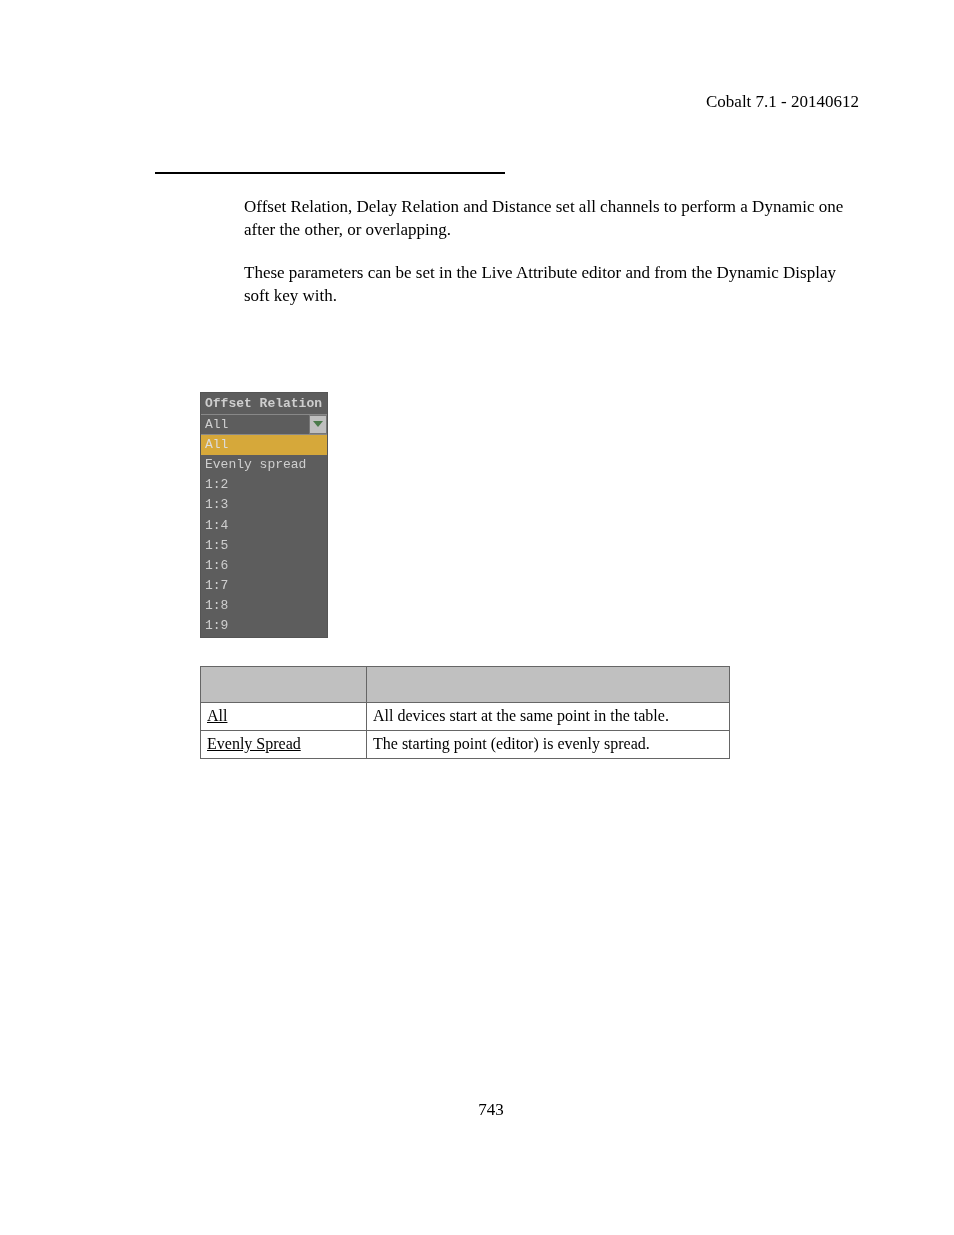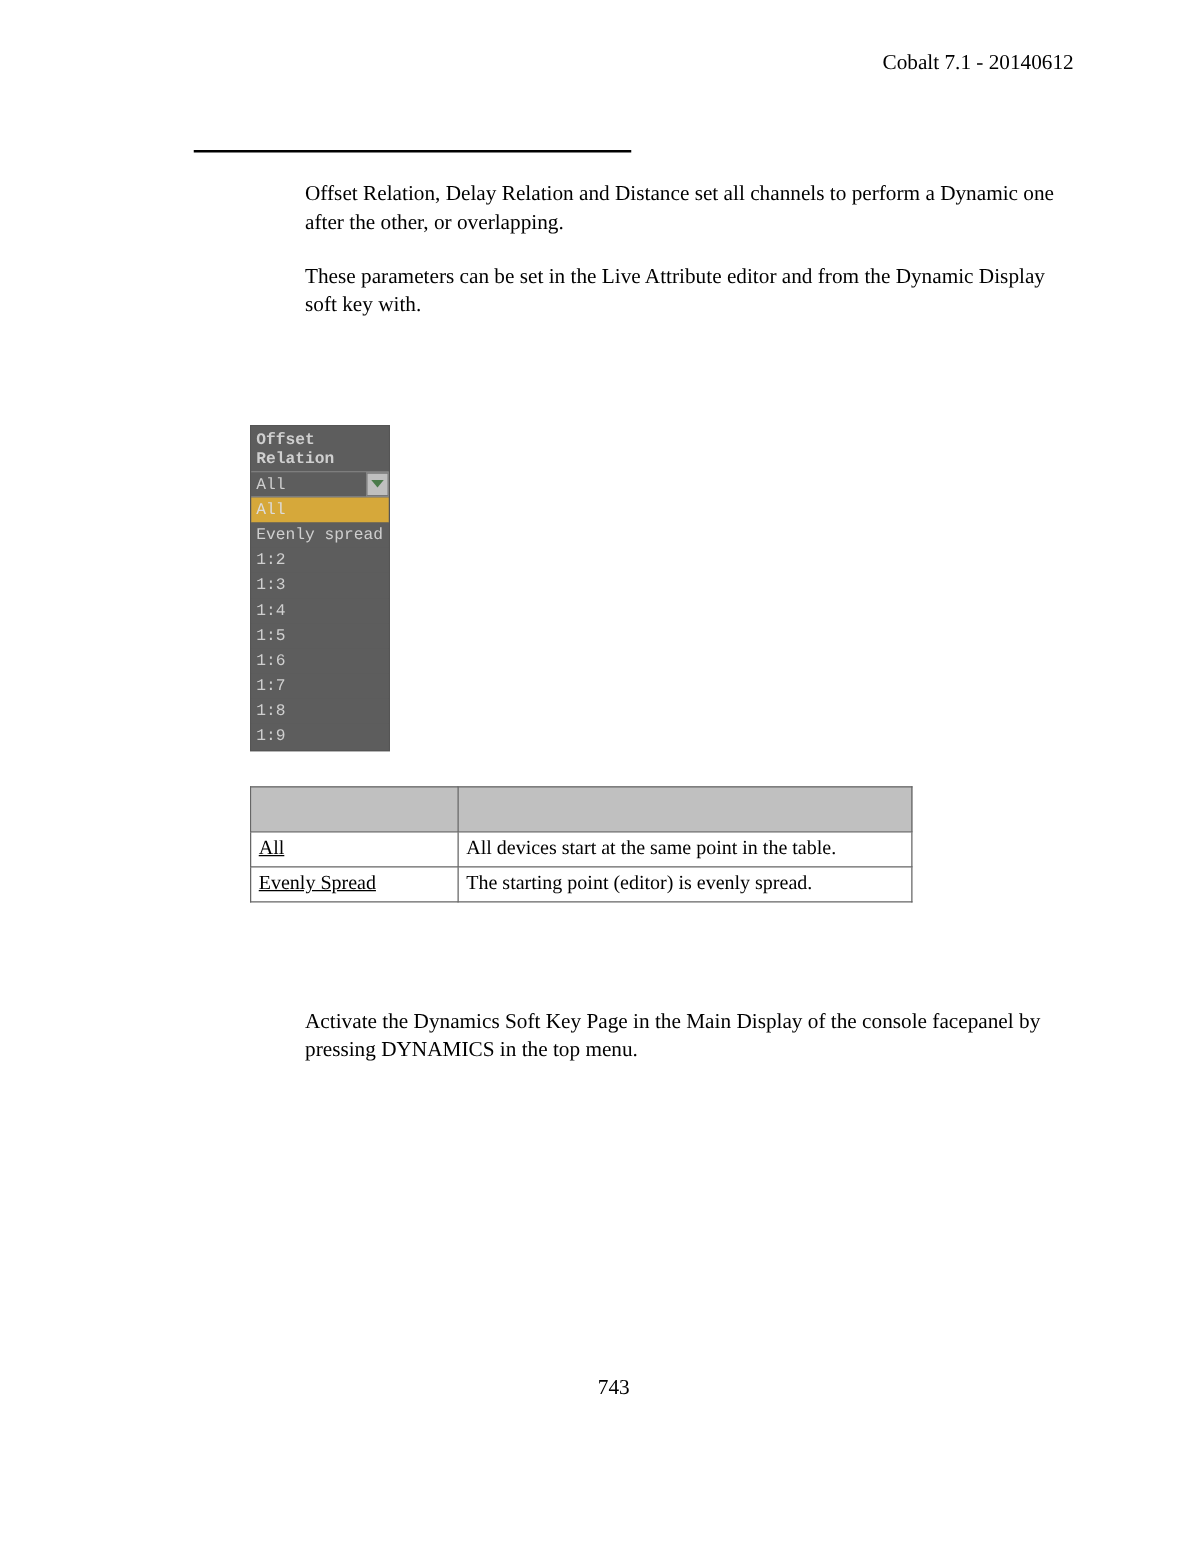--- a/index.html
+++ b/index.html
@@ -10,21 +10,21 @@
     body {
       width: 954px;
       height: 1235px;
       background: #ffffff;
       font-family: "Times New Roman", Times, serif;
       font-size: 17px;
       color: #000000;
       position: relative;
     }
     .page {
-      padding: 40px 80px 40px 80px;
+      padding: 92px 80px 40px 80px;
     }
     .header-text {
       text-align: right;
       margin-bottom: 60px;
       margin-right: 15px;
       font-size: 17px;
     }
     .divider {
       width: 350px;
       height: 2px;
@@ -38,21 +38,21 @@
     }
     .para {
       margin-bottom: 20px;
       line-height: 1.35;
       margin-left: 44px;
     }
     .space-mid {
       height: 64px;
     }
     .dropdown-widget {
-      width: 112px;
+      width: 128px;
       border: 1px solid #555;
       font-family: "Courier New", Courier, monospace;
       font-size: 13px;
       margin-bottom: 28px;
       background: #5d5d5d;
     }
     .dd-title {
       background: #5d5d5d;
       color: #cfcfcf;
       font-weight: bold;
@@ -181,17 +181,16 @@
       </tr>
       <tr>
         <td>Evenly Spread</td>
         <td>The starting point (editor) is evenly spread.</td>
       </tr>
     </tbody>
       </table>
 
     <div class="space-mid"></div>
 
-    <p class="para">Activate the Dynamics Soft Key Page in the Main Display of the console facepanel by pressing DYNAMICS in the top menu.</p>
   </div>
 </div>
 
 <div class="page-number">743</div>
 
 </body></html>

